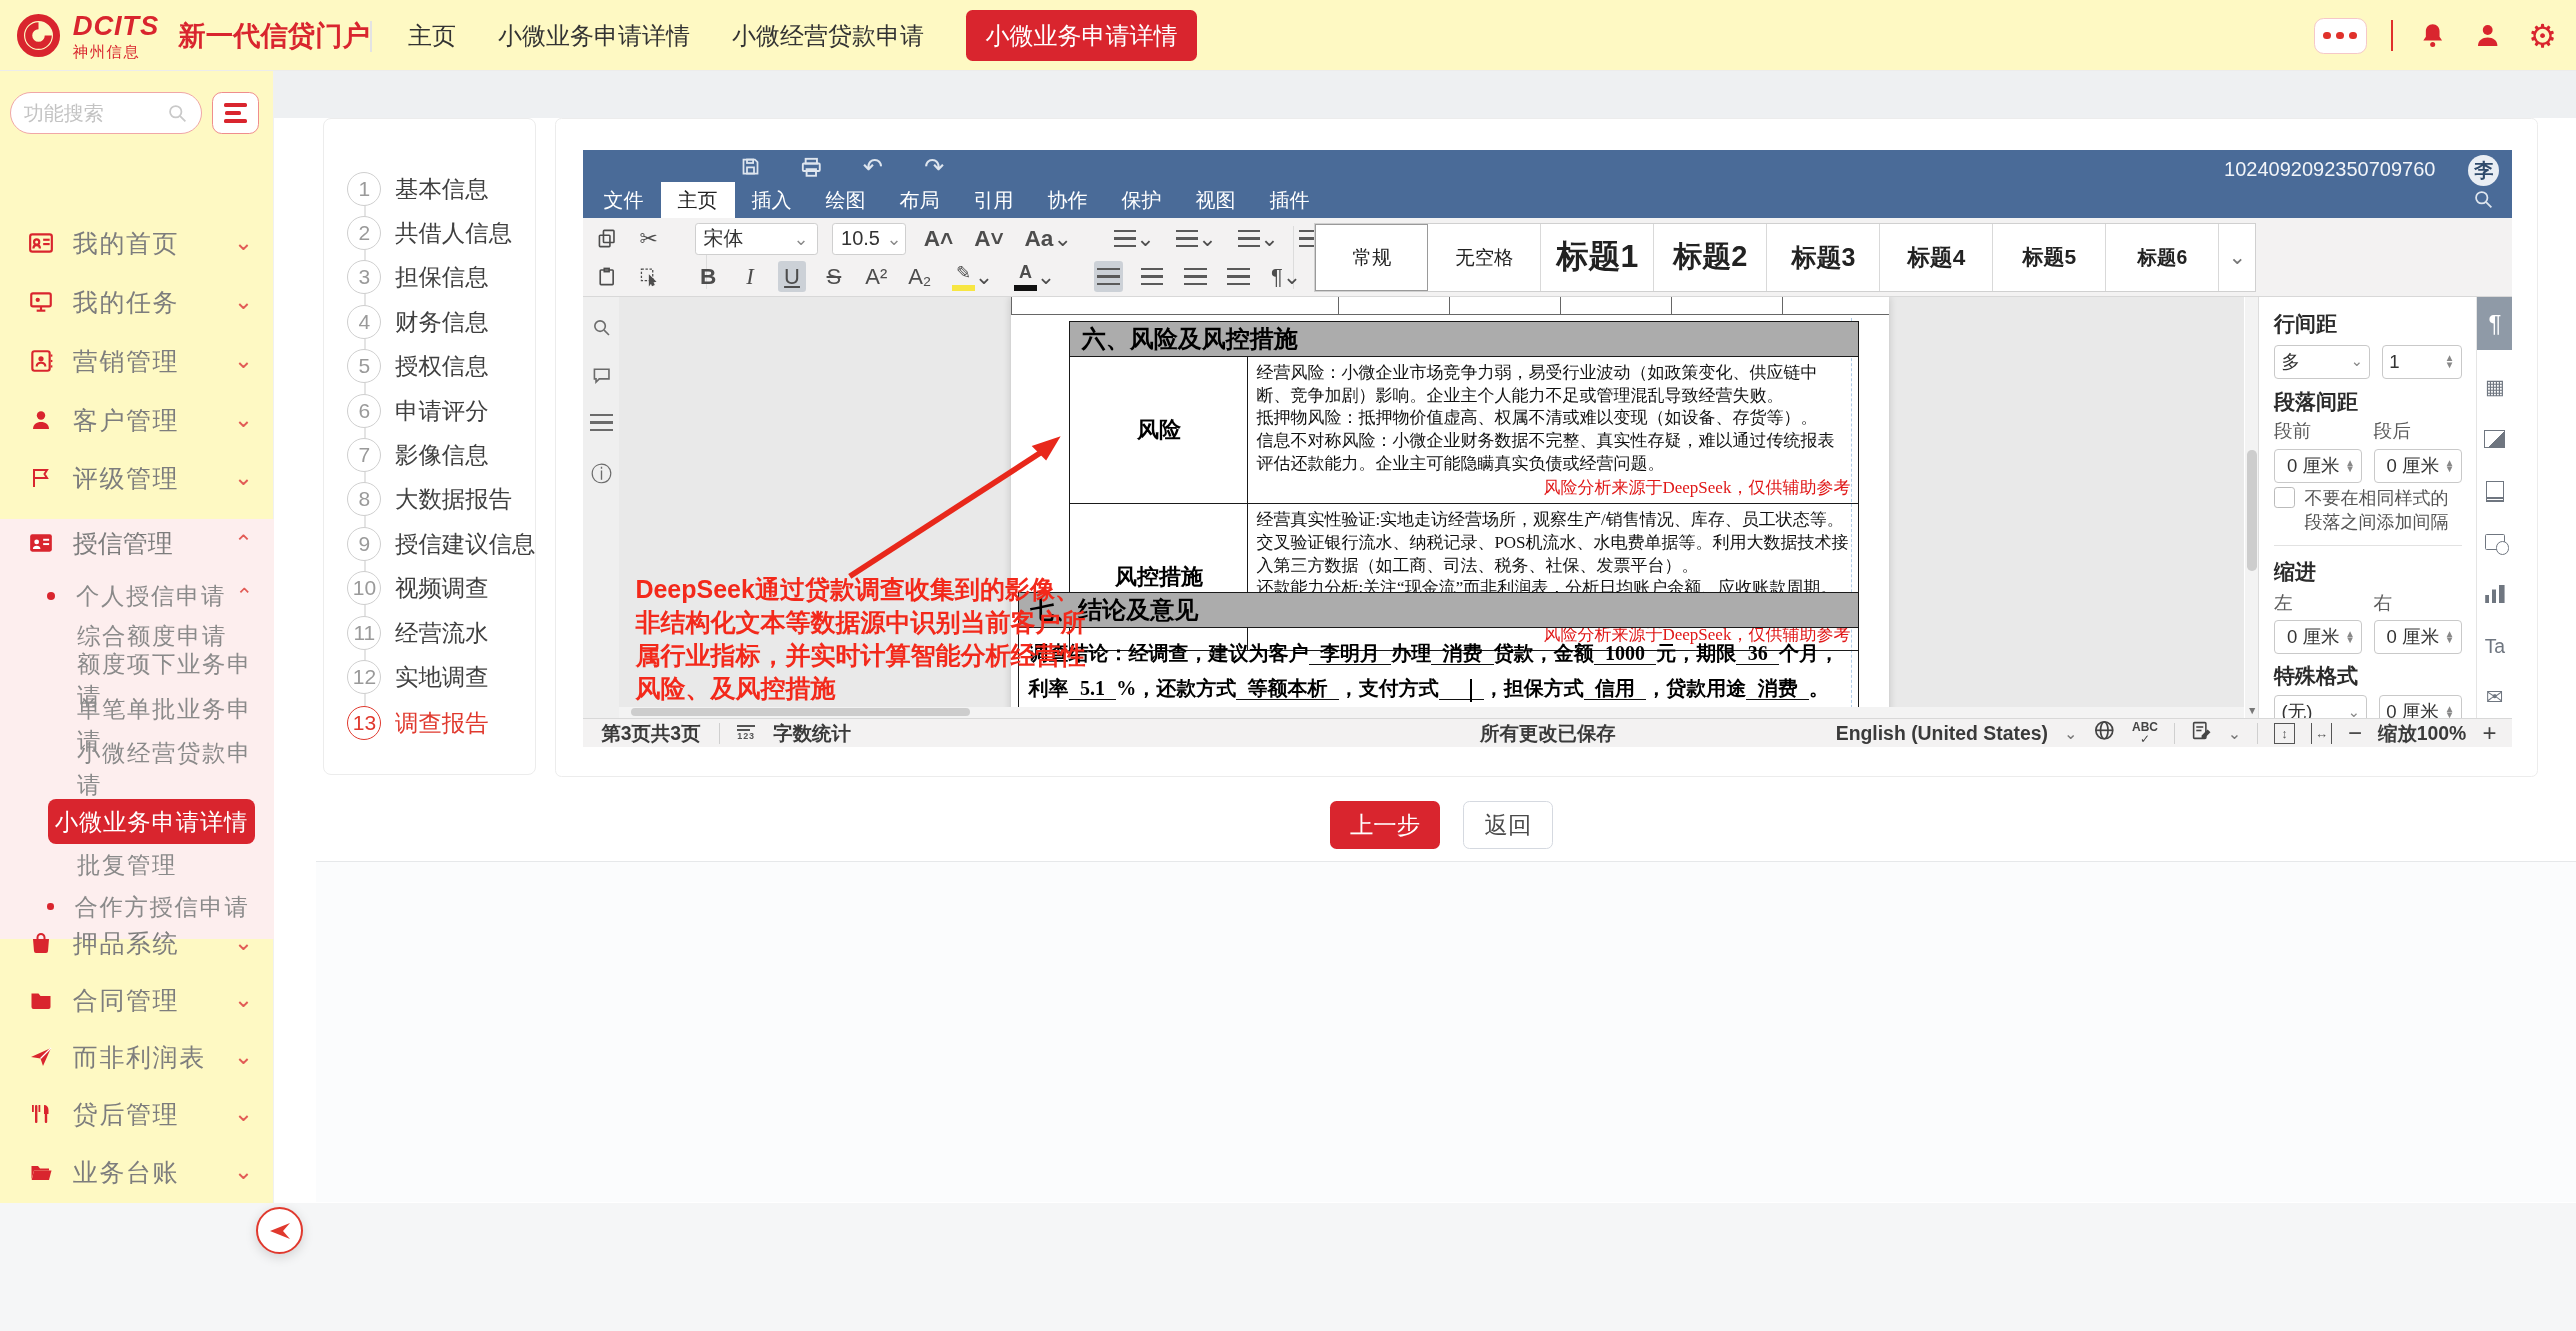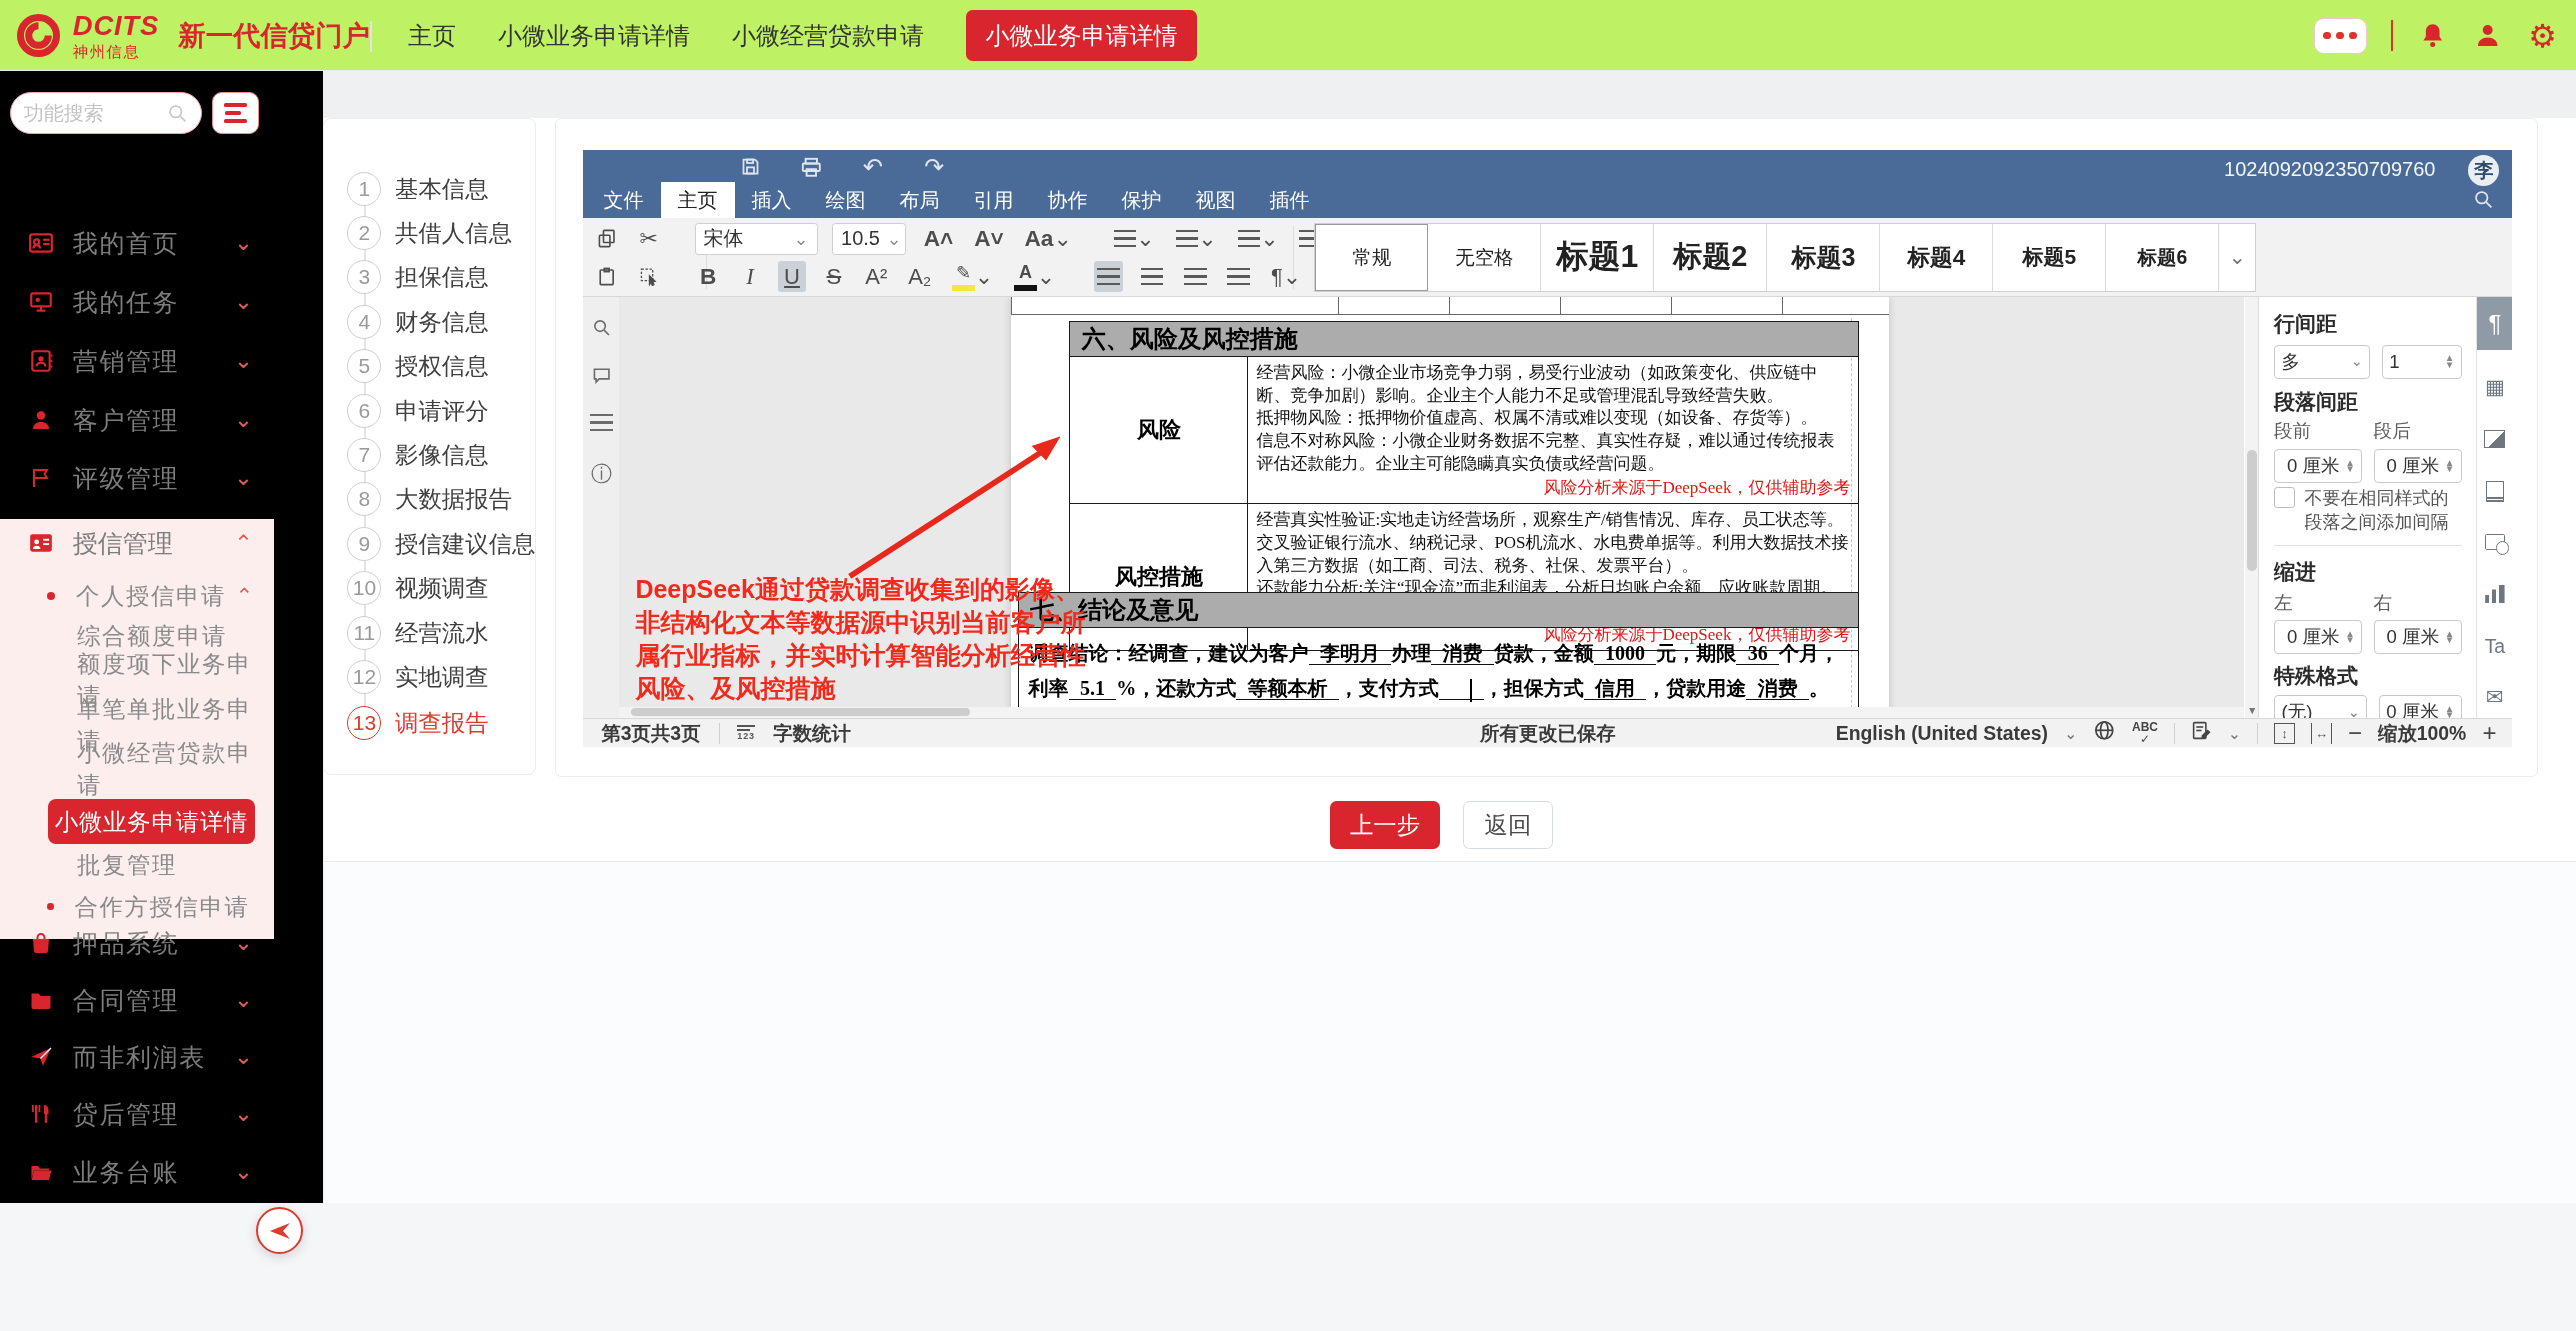--- a/index.html
+++ b/index.html
@@ -1,39 +1,39 @@
 <!DOCTYPE html>
 <html style="font-size:13px"><head>
 <meta charset="utf-8">
 <style>
   * { margin:0; padding:0; box-sizing:border-box; }
   html,body { width:2576px; height:1331px; }
   body { position:relative; background:#fff; font-family:"Liberation Sans","DejaVu Sans",sans-serif; color:#333; overflow:hidden; }
 
   
-  .tb { position:absolute; left:0; top:0; width:2576px; height:71px; background:#bef264; border-bottom:0.8px solid #ececec; z-index:30; }
+  .tb { position:absolute; left:0; top:0; width:2576px; height:71px; background:#fef9c3; border-bottom:0.8px solid #ececec; z-index:30; }
   .brand { position:absolute; left:14.5px; top:0; height:71px; display:flex; align-items:center; gap:11.3px; }
   .logo-swirl { width:47px; height:47px; }
   .logo-txt { display:flex; flex-direction:column; line-height:1; }
   .logo-main { font-size:27.4px; font-weight:bold; font-style:italic; color:#d9252e; letter-spacing:0.8px; }
   .logo-sub { font-size:15.3px; color:#d9252e; margin-top:4px; letter-spacing:1.6px; }
   .portal { font-size:27.4px; font-weight:bold; color:#d9252e; margin-left:8px; white-space:nowrap; }
   .tb-vdiv { position:absolute; left:370px; top:21px; width:1.6px; height:31px; background:#e3e3e3; }
   .tb-tabs { position:absolute; left:408px; top:0; height:71px; display:flex; align-items:center; gap:42px; }
   .tb-tab { font-size:24px; color:#333; cursor:pointer; white-space:nowrap; }
   .tb-tab.active { background:#d9252e; color:#fff; border-radius:6.5px; padding:9.7px 19.4px; }
   .tb-actions { position:absolute; right:18px; top:0; height:71px; display:flex; align-items:center; gap:24px; }
   .badge-more { width:53px; height:36px; border:1.6px solid #f5c8c8; border-radius:9.7px; display:flex; align-items:center; justify-content:center; gap:5.7px; background:#fff; cursor:pointer; }
   .badge-more i { width:7.3px; height:7.3px; border-radius:50%; background:#e0312b; }
   .red-vdiv { width:2.4px; height:31px; background:#e0312b; }
   .tb-ic { width:31px; height:31px; display:flex; align-items:center; justify-content:center; cursor:pointer; }
   .gear-glyph { font-size:32px; color:#d9252e; line-height:1; }
 
   
-  .sb { position:absolute; left:0; top:71px; width:324px; height:1132px; background:#000000; border-right:0.8px solid #f0f0f0; z-index:20; }
+  .sb { position:absolute; left:0; top:71px; width:274px; height:1132px; background:#fef9c3; border-right:0.8px solid #f0f0f0; z-index:20; }
   .sb-search { position:absolute; left:9.7px; top:21px; width:192px; height:42px; border:1.6px solid #f0a7a7; border-radius:21px; display:flex; align-items:center; padding:0 13px; gap:6.5px; background:#fff; }
   .sb-search input { border:none; outline:none; flex:1; font-size:20px; color:#555; min-width:0; background:transparent; font-family:inherit; }
   .sb-search input::placeholder { color:#c3c3c3; }
   .sb-burger { position:absolute; left:212px; top:21px; width:47px; height:42px; border:1.6px solid #ef8d8d; border-radius:9.7px; display:flex; flex-direction:column; justify-content:center; align-items:center; gap:4.8px; cursor:pointer; background:#fff; }
   .sb-burger i { display:block; width:22.6px; height:3.2px; background:#d9252e; border-radius:1.6px; }
   .sb-burger i:nth-child(2){ width:16px; align-self:flex-start; margin-left:12px; }
   .sb-row { position:absolute; left:0; width:274px; height:48px; display:flex; align-items:center; padding-left:27.4px; cursor:pointer; }
   .sb-row .ic { width:27.4px; height:27.4px; margin-right:18px; flex:none; display:flex; align-items:center; justify-content:center; }
   .sb-row .lab { font-size:25px; color:#7d7d7d; letter-spacing:1.6px; }
   .sb-row .chev { position:absolute; right:21px; font-size:22.6px; color:#e25b55; line-height:1; }

